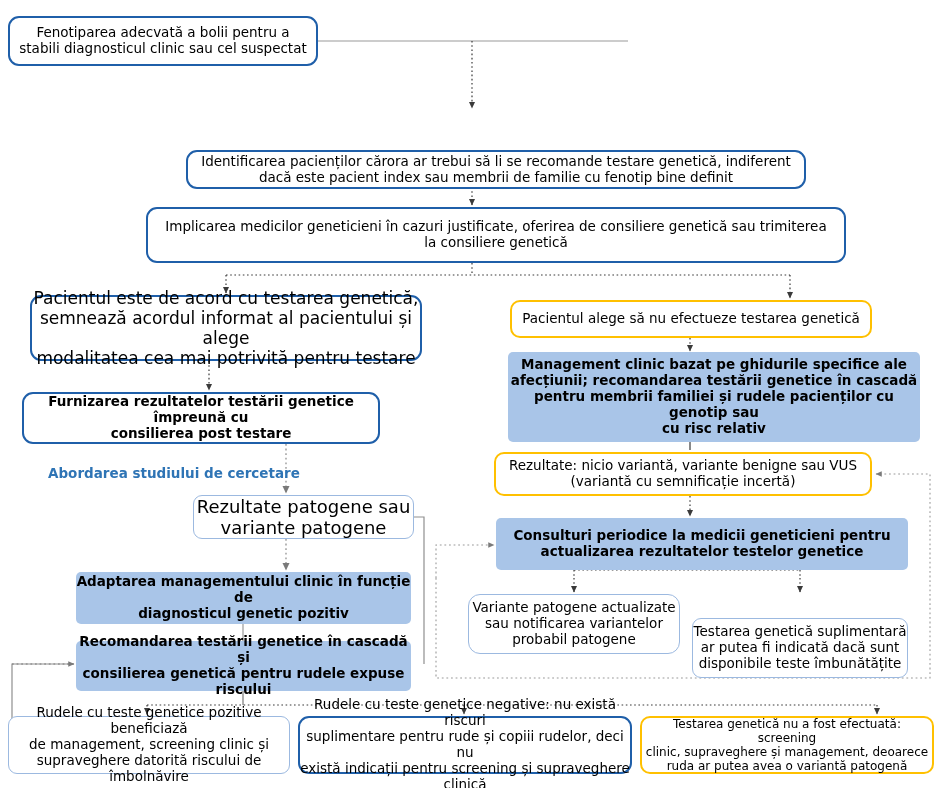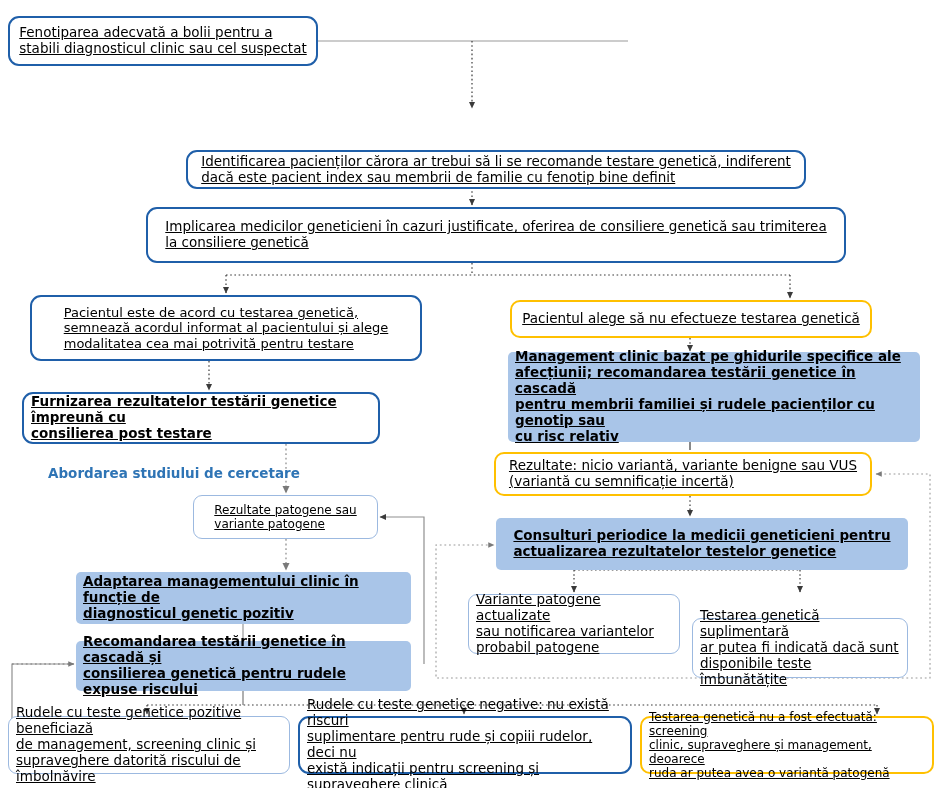--- a/index.html
+++ b/index.html
@@ -24,26 +24,25 @@
     width: 940px;
     height: 788px;
     pointer-events: none;
   }
   .node {
     position: absolute;
     box-sizing: border-box;
     display: flex;
     align-items: center;
     justify-content: center;
-    text-align: left;
+    text-align: center;
     line-height: 1.18;
     color: #000000;
-    padding: 3px 7px;
+    padding: 3px 0;
     white-space: pre-line;
-    text-decoration: underline;
   }
   
   .o-darkblue {
     border: 2.2px solid #1F5FA9;
     background: #ffffff;
     border-radius: 11px;
   }
   .o-lightblue {
     border: 1.6px solid #9CB9E0;
     background: #ffffff;
@@ -171,39 +170,39 @@
 suplimentare pentru rude și copiii rudelor, deci nu
 există indicații pentru screening și supraveghere clinică</div>
     <div class="node o-lightblue" style="left: 8px; top: 716px; width: 282px; height: 58px; font-size: 13.5px;">Rudele cu teste genetice pozitive beneficiază
 de management, screening clinic și
 supraveghere datorită riscului de îmbolnăvire</div>
     <div class="node f-blue bold" style="left: 76px; top: 641px; width: 335px; height: 50px; font-size: 13.5px;">Recomandarea testării genetice în cascadă și
 consilierea genetică pentru rudele expuse riscului</div>
     <div class="node o-lightblue" style="left: 692px; top: 594px; width: 216px; height: 60px; font-size: 13.5px; margin-top: 24px;">Testarea genetică suplimentară
 ar putea fi indicată dacă sunt
 disponibile teste îmbunătățite</div>
-    <div class="node o-lightblue" style="left: 468px; top: 594px; width: 212px; height: 60px; font-size: 13.5px;">Variante patogene actualizate
+    <div class="node o-lightblue" style="left: 468px; top: 594px; width: 212px; height: 60px; font-size: 13.5px; border-radius: 12px;">Variante patogene actualizate
 sau notificarea variantelor
 probabil patogene</div>
     <div class="node f-blue bold" style="left: 76px; top: 572px; width: 335px; height: 52px; font-size: 13.5px;">Adaptarea managementului clinic în funcție de
 diagnosticul genetic pozitiv</div>
     <div class="node f-blue bold" style="left: 496px; top: 518px; width: 412px; height: 52px; font-size: 13.5px;">Consulturi periodice la medicii geneticieni pentru
 actualizarea rezultatelor testelor genetice</div>
-    <div class="node o-lightblue" style="left: 193px; top: 495px; width: 185px; height: 44px; font-size: 12px;">Rezultate patogene sau
+    <div class="node o-lightblue" style="left: 193px; top: 495px; width: 221px; height: 44px; font-size: 18px;">Rezultate patogene sau
 variante patogene</div>
     <div class="node o-yellow" style="left: 494px; top: 452px; width: 378px; height: 44px; font-size: 13.5px;">Rezultate: nicio variantă, variante benigne sau VUS
 (variantă cu semnificație incertă)</div>
     <div class="node f-blue bold" style="left: 508px; top: 352px; width: 412px; height: 90px; font-size: 13.5px;">Management clinic bazat pe ghidurile specifice ale
 afecțiunii; recomandarea testării genetice în cascadă
 pentru membrii familiei și rudele pacienților cu genotip sau
 cu risc relativ</div>
     <div class="node o-darkblue bold" style="left: 22px; top: 392px; width: 358px; height: 52px; font-size: 13.5px;">Furnizarea rezultatelor testării genetice împreună cu
 consilierea post testare</div>
     <div class="node o-yellow" style="left: 510px; top: 300px; width: 362px; height: 38px; font-size: 13.5px;">Pacientul alege să nu efectueze testarea genetică</div>
-    <div class="node o-darkblue" style="left: 30px; top: 295px; width: 392px; height: 66px; font-size: 13px;">Pacientul este de acord cu testarea genetică,
+    <div class="node o-darkblue" style="left: 30px; top: 295px; width: 392px; height: 66px; font-size: 17px;">Pacientul este de acord cu testarea genetică,
 semnează acordul informat al pacientului și alege
 modalitatea cea mai potrivită pentru testare</div>
     <div class="node o-darkblue" style="left: 146px; top: 207px; width: 700px; height: 56px; font-size: 13.5px;">Implicarea medicilor geneticieni în cazuri justificate, oferirea de consiliere genetică sau trimiterea
 la consiliere genetică</div>
     <div class="node o-darkblue" style="left: 186px; top: 110px; width: 620px; height: 39px; font-size: 13.5px; margin-top: 40px;">Identificarea pacienților cărora ar trebui să li se recomande testare genetică, indiferent
 dacă este pacient index sau membrii de familie cu fenotip bine definit</div>
     <div class="node o-darkblue" style="left: 8px; top: 16px; width: 310px; height: 50px; font-size: 13.5px;">Fenotiparea adecvată a bolii pentru a
 stabili diagnosticul clinic sau cel suspectat</div>
 
   <div class="label-note" style="left:48px; top:465px;">Abordarea studiului de cercetare</div>

